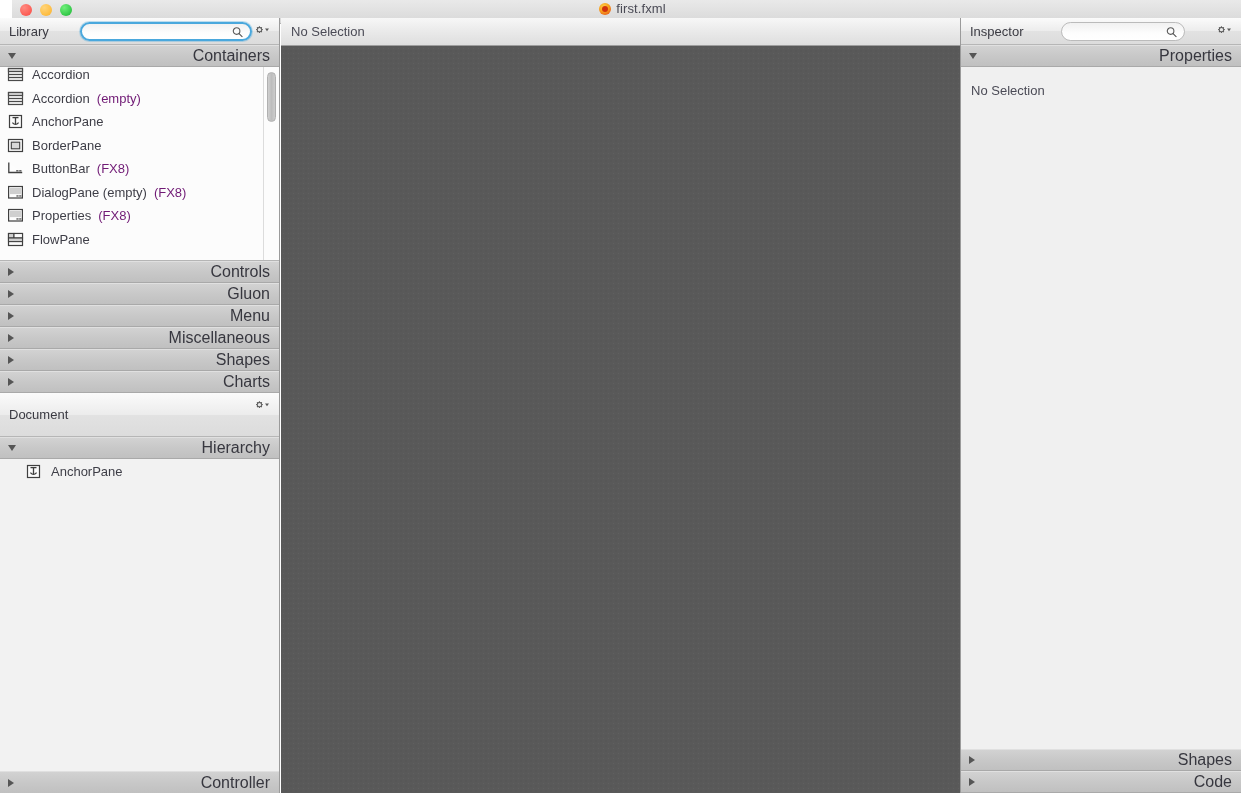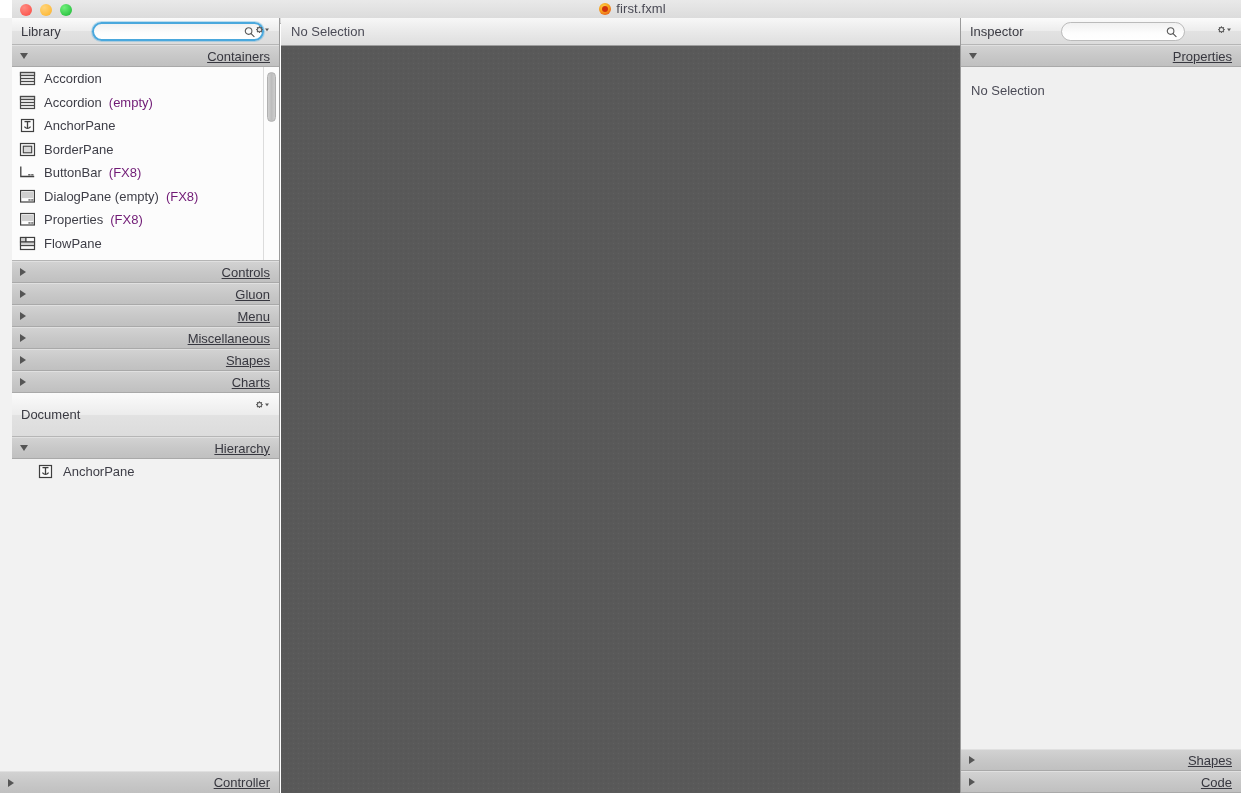--- a/index.html
+++ b/index.html
@@ -124,22 +124,21 @@
     height: 22px;
     background: linear-gradient(to bottom, #d2d2d2 0%, #c8c8c8 50%, #c0c0c0 100%);
     border-bottom: 1px solid #a9a9a9;
     border-top: 1px solid #e0e0e0;
     box-sizing: border-box;
     display: flex;
     align-items: center;
     justify-content: space-between;
     padding: 0 9px 0 8px;
     color: #37373f;
-    font-size: 13px;
-    text-decoration: underline;
+    font-size: 16px;
   }
   .section-bar .label { margin-left: auto; }
   .tri {
     width: 0; height: 0;
     border-style: solid;
     flex: none;
   }
   .tri-right {
     border-width: 4.5px 0 4.5px 6.5px;
     border-color: transparent transparent transparent #555;
@@ -151,40 +150,39 @@
 
   
   #left-col {
     position: absolute;
     left: 0; top: 18px;
     width: 280px; height: 775px;
     background: #f2f2f2;
     border-right: 1px solid #9b9b9b;
     box-sizing: border-box;
     overflow: hidden;
-    padding-left: 12px;
   }
   #library-search {
     position: absolute;
     left: 80px; top: 4px;
     width: 172px;
   }
   #library-gear { position: absolute; right: 7px; top: 4px; }
 
   #library-list {
     position: relative;
     height: 193px;
     background: #fcfcfc;
     border-bottom: 1px solid #b5b5b5;
     overflow: hidden;
   }
   .lib-item {
     height: 23.5px;
     display: flex;
-    align-items: center;
+    align-items: flex-start;
     padding-left: 7px;
     box-sizing: border-box;
     font-size: 13px;
     color: #3e3e47;
     white-space: nowrap;
   }
   .lib-item .lbl { margin-left: 8px; }
   .lib-item .sfx { margin-left: 7px; color: #701a75; }
 
   

